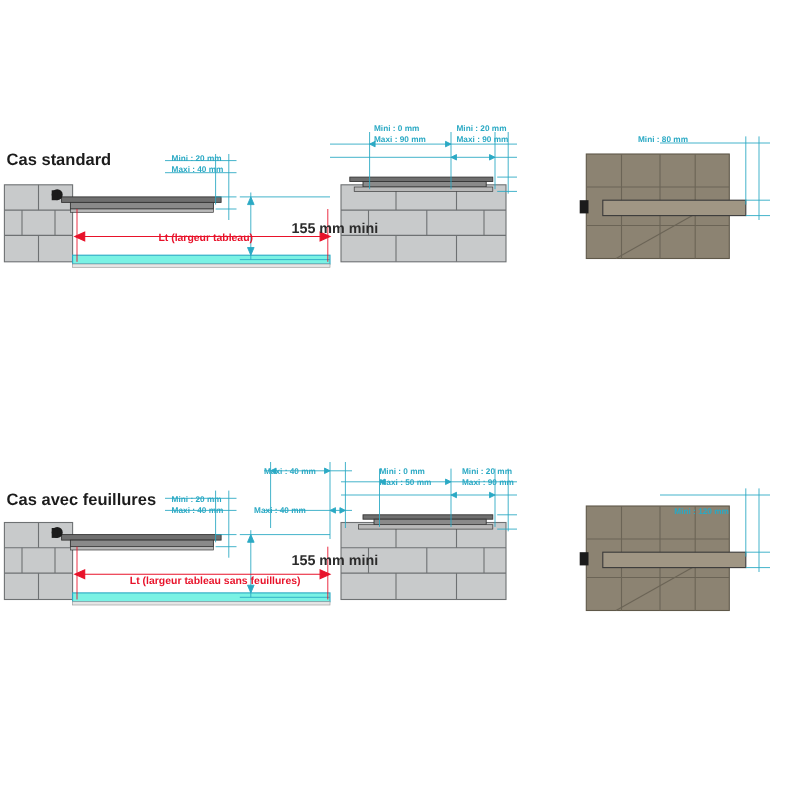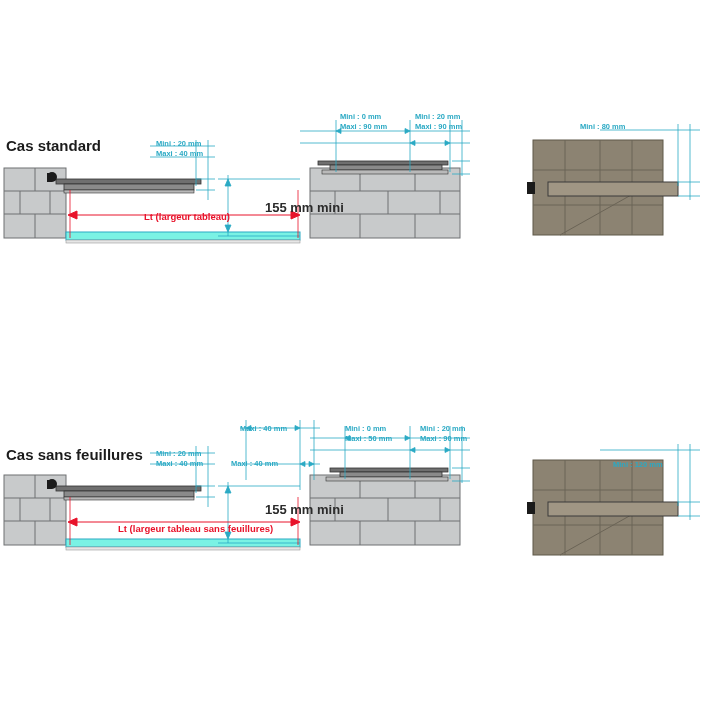--- a/index.html
+++ b/index.html
@@ -166,21 +166,21 @@
   <div class="dim-label" style="left:156px; top:139px;">Mini : 20 mm</div>
   <div class="dim-label" style="left:156px; top:149px;">Maxi : 40 mm</div>
   <div class="mini-label" style="left:233px; top:200px;">155 mm mini</div>
   <div class="lt-label" style="left:108px; top:211px;">Lt (largeur tableau)</div>
   <div class="dim-label" style="left:340px; top:112px;">Mini :   0 mm</div>
   <div class="dim-label" style="left:340px; top:122px;">Maxi : 90 mm</div>
   <div class="dim-label" style="left:415px; top:112px;">Mini : 20 mm</div>
   <div class="dim-label" style="left:415px; top:122px;">Maxi : 90 mm</div>
   <div class="dim-label" style="left:580px; top:122px;">Mini : 80 mm</div>
 
-  <div class="case-title" style="left:6px; top:446px;">Cas sans feuillures</div>
+  <div class="case-title" style="left:6px; top:446px;">Cas avec feuillures</div>
 
   <svg width="720" height="360" style="position:absolute; left:0; top:360px;">
 
     <g>
       <rect x="4" y="115" width="62" height="70" fill="#c8cacb" stroke="#6e7173" stroke-width="1"></rect>
       <line x1="4" y1="138" x2="66" y2="138" stroke="#6e7173" stroke-width="1"></line>
       <line x1="4" y1="161" x2="66" y2="161" stroke="#6e7173" stroke-width="1"></line>
       <line x1="35" y1="115" x2="35" y2="138" stroke="#6e7173" stroke-width="1"></line>
       <line x1="20" y1="138" x2="20" y2="161" stroke="#6e7173" stroke-width="1"></line>
       <line x1="50" y1="138" x2="50" y2="161" stroke="#6e7173" stroke-width="1"></line>

